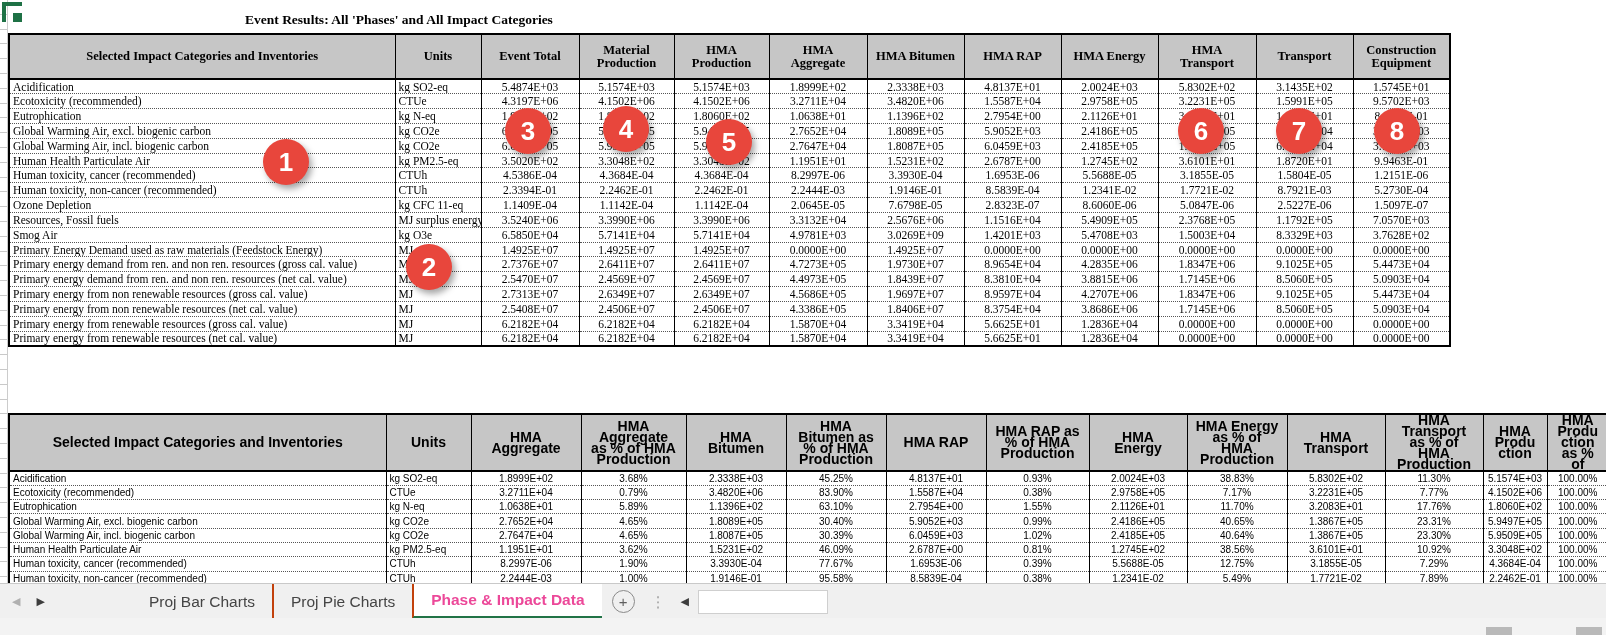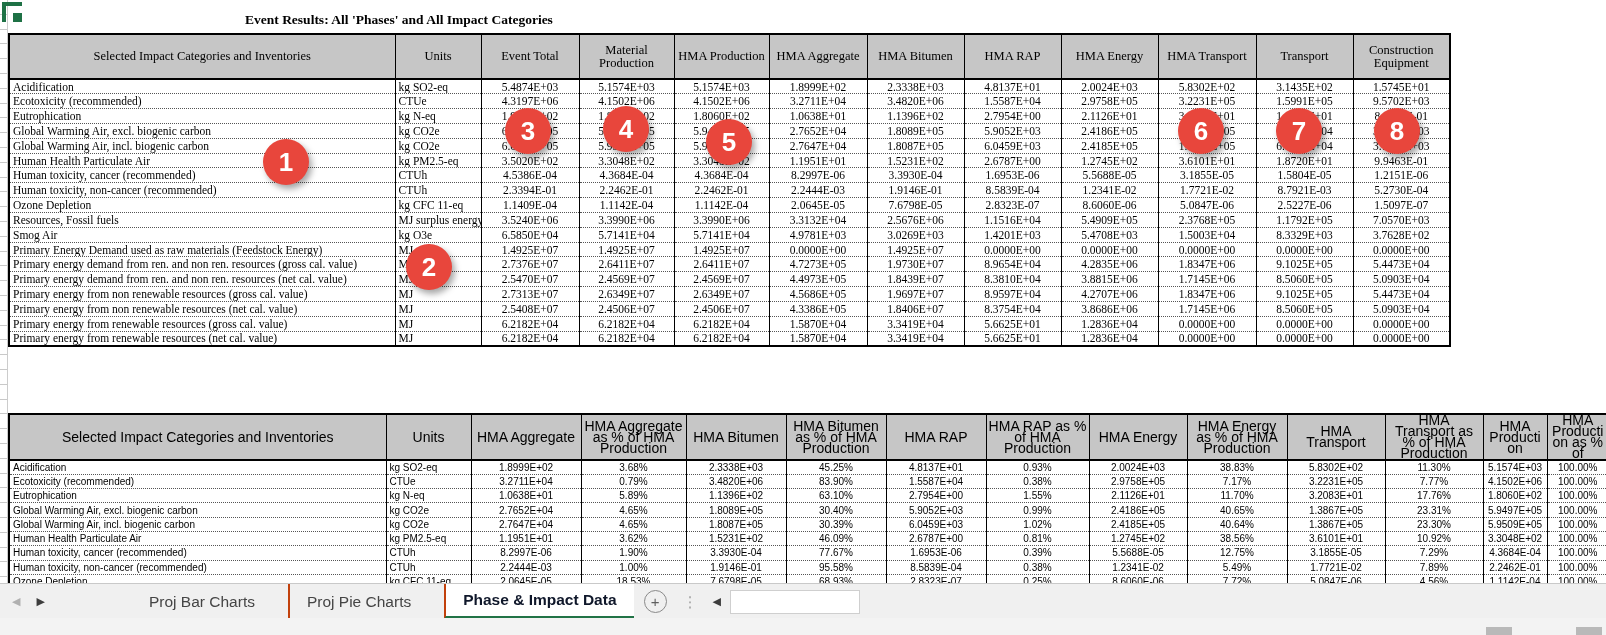--- a/index.html
+++ b/index.html
@@ -14,22 +14,22 @@
   .corner-l{position:absolute;left:2px;top:2px;width:16px;height:16px;
             border-left:4px solid #1e7145;border-top:4px solid #1e7145;}
   .corner-dot{position:absolute;left:13px;top:13px;width:9px;height:9px;background:#1e7145;}
 
   .sheet-title{position:absolute;font-family:"Liberation Serif",serif;font-weight:bold;
                font-size:13.5px;color:#000;white-space:nowrap;}
   #title1{left:245px;top:12px;}
   #title2{left:267px;top:389px;}
 
   table.rpt{position:absolute;border-collapse:collapse;table-layout:fixed;background:#fff;border:2px solid #000;}
-  .rpt th{background:#c6c6c6;border:1px solid #000;border-bottom:2px solid #000;font-weight:normal;
-          text-align:center;padding:0 2px;overflow:hidden;}
+  .rpt th{background:#c6c6c6;border:1px solid #000;border-bottom:2px solid #000;font-weight:bold;
+          text-align:center;padding:0 8px;overflow:hidden;}
   .rpt td{border-left:1px solid #000;border-right:1px solid #000;border-bottom:1px dotted #555;
           padding:0 3px;text-align:center;overflow:hidden;white-space:nowrap;}
   .rpt td.cat,.rpt td.units{text-align:left;}
 
   .t1{left:8px;top:33px;width:1441px;font-family:"Liberation Serif",serif;font-size:11.5px;}
   .t1 thead tr{height:45px;}
   .t1 th{font-family:"Liberation Serif",serif;font-size:12.5px;line-height:13px;}
   .t1 tbody tr{height:14.84px;}
 
   .t2{left:8px;top:413px;width:1602px;font-size:10px;}
@@ -43,21 +43,21 @@
        transform:translate(-50%,-50%);box-shadow:3px 4px 6px rgba(0,0,0,0.35);z-index:5;}
 
   
   .tabbar{position:absolute;left:0;top:583px;width:1606px;height:35px;background:#f0f0f0;
           border-top:1px solid #c9c9c9;display:flex;align-items:stretch;z-index:6;}
   .navarrows{width:132px;display:flex;align-items:center;gap:16px;padding-left:12px;box-sizing:border-box;flex:none;}
   .nav-left{color:#b0b0b0;font-size:11px;}
   .nav-right{color:#3d3d3d;font-size:11px;}
   .tab{display:flex;align-items:center;padding:0 17px;font-size:15.5px;color:#454545;white-space:nowrap;box-sizing:border-box;}
   .tab + .tab{border-left:2px solid #c2410c;}
-  .tab.active{background:#ffffff;color:#0f172a;font-weight:bold;border-bottom:3px solid #217346;}
+  .tab.active{background:#ffffff;color:#ec4899;font-weight:bold;border-bottom:3px solid #217346;}
   .plus-btn{width:21px;height:21px;border:1px solid #8a8a8a;border-radius:50%;display:flex;flex:none;
             align-items:center;justify-content:center;font-size:15px;color:#5f5f5f;margin:auto 10px;}
   .dots{color:#a2a2a2;margin:auto 6px;font-size:15px;flex:none;}
   .scroll-left{margin:auto 9px;font-size:11px;color:#3d3d3d;flex:none;}
   .scroll-track{margin:auto 0;width:128px;height:22px;background:#fff;border:1px solid #cfcfcf;flex:none;}
 
   .bottomstrip{position:absolute;left:0;top:618px;width:1606px;height:17px;background:#f3f3f3;z-index:6;}
   .mini-sq{position:absolute;top:9px;width:26px;height:10px;background:#b9b9b9;}
   .sq1{left:1486px;} .sq2{left:1576px;}
 </style>
@@ -244,21 +244,21 @@
           <td>1.1792E+05</td>
           <td>7.0570E+03</td>
         </tr>
         <tr>
           <td class="cat">Smog Air</td>
           <td class="units">kg O3e</td>
           <td>6.5850E+04</td>
           <td>5.7141E+04</td>
           <td>5.7141E+04</td>
           <td>4.9781E+03</td>
-          <td>3.0269E+03</td>
+          <td>3.0269E+09</td>
           <td>1.4201E+03</td>
           <td>5.4708E+03</td>
           <td>1.5003E+04</td>
           <td>8.3329E+03</td>
           <td>3.7628E+02</td>
         </tr>
         <tr>
           <td class="cat">Primary Energy Demand used as raw materials (Feedstock Energy)</td>
           <td class="units">MJ</td>
           <td>1.4925E+07</td>
@@ -550,21 +550,21 @@
       <div class="ann" style="left: 1201px; top: 131px; background: rgb(232, 70, 60);">6</div>
       <div class="ann" style="left: 1299px; top: 131px; background: rgb(232, 70, 60);">7</div>
       <div class="ann" style="left: 1397px; top: 131px; background: rgb(232, 70, 60);">8</div>
     </div>
 
   <div class="tabbar">
     <div class="navarrows">
       <span class="nav-left">◀</span>
       <span class="nav-right">▶</span>
     </div>
-    <div id="tabs" style="display:flex;align-items:stretch;gap:16px;">
+    <div id="tabs" style="display:flex;align-items:stretch;">
         <div class="tab">Proj Bar Charts</div>
         <div class="tab">Proj Pie Charts</div>
         <div class="tab active">Phase &amp; Impact Data</div>
       </div>
     <div class="plus-btn">+</div>
     <div class="dots">⋮</div>
     <div class="scroll-left">◀</div>
     <div class="scroll-track"></div>
   </div>
 

